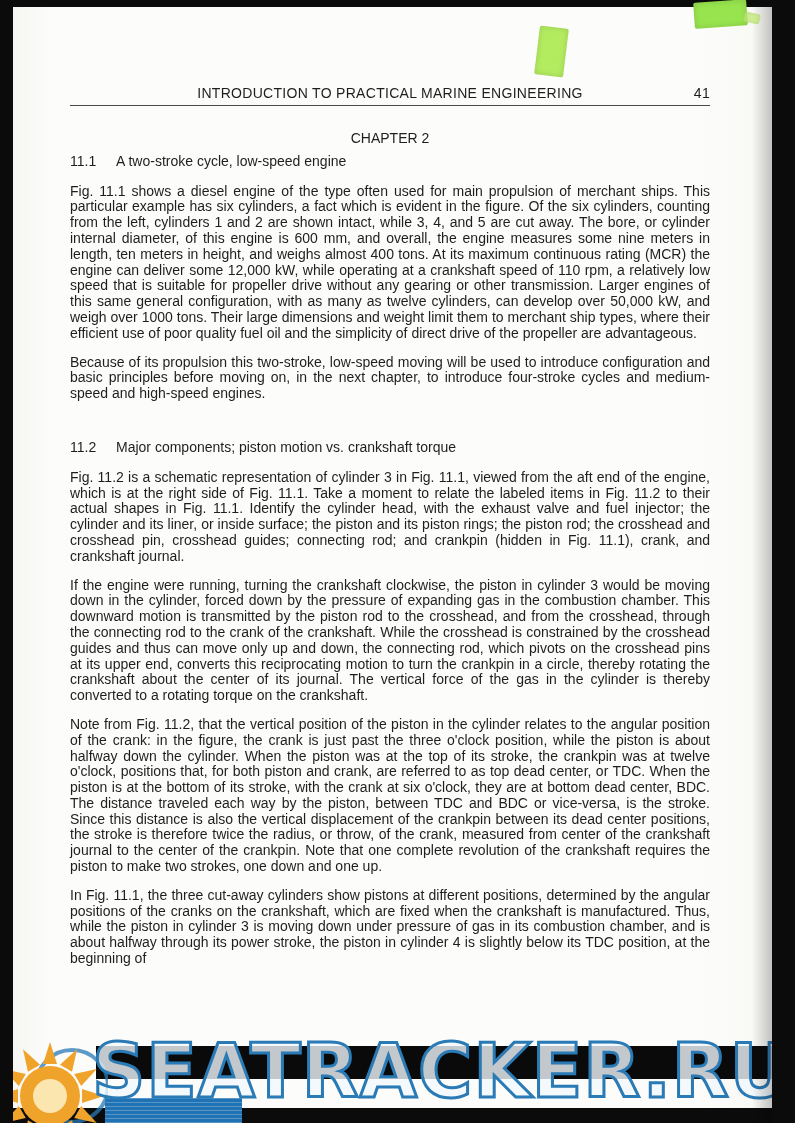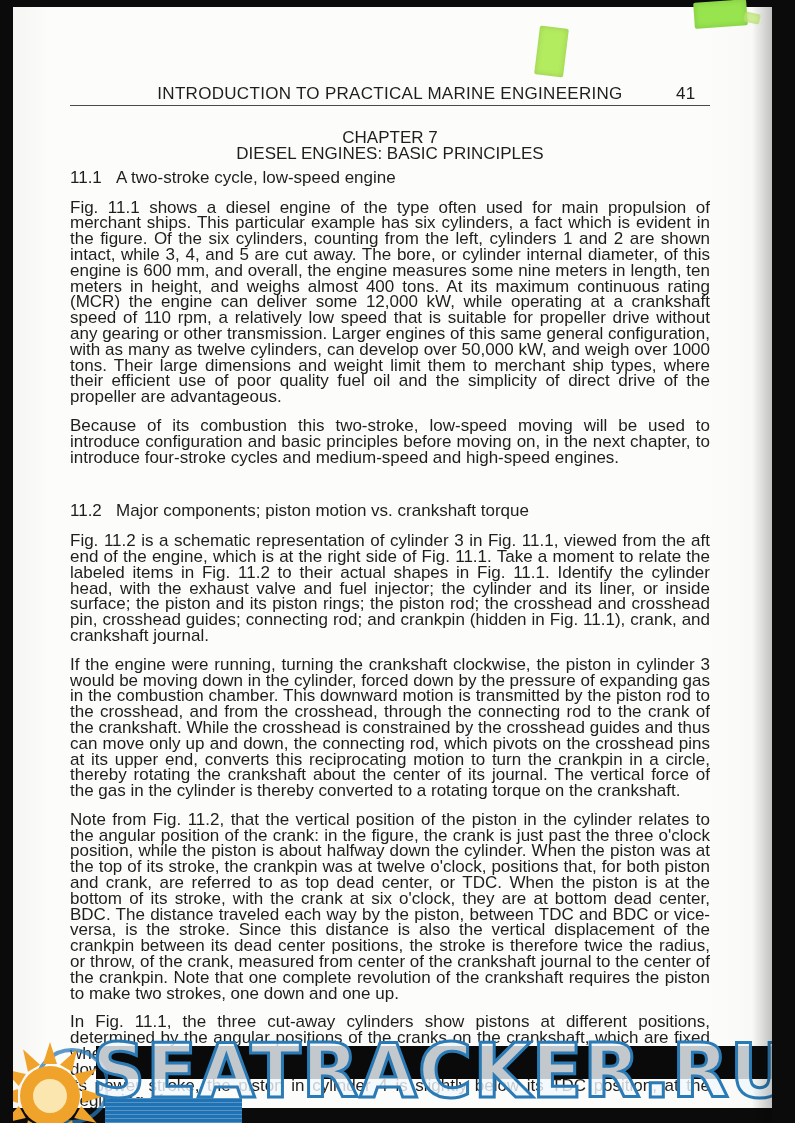--- a/index.html
+++ b/index.html
@@ -17,25 +17,25 @@
   .edge-right { right:0; top:0; width:23px; height:1123px; }
   .edge-bottom{ left:0; bottom:0; width:795px; height:15px; z-index:2; }
   .right-shade{ position:absolute; right:23px; top:0; width:20px; height:1123px;
     background:linear-gradient(90deg, rgba(0,0,0,0), rgba(0,0,0,0.22)); z-index:7; pointer-events:none; }
   .sticky { position:absolute; z-index:9; border-radius:2px; box-shadow:inset 0 0 6px rgba(0,0,0,0.15); }
   .sticky-1 { left:537px; top:27px; width:29px; height:49px; transform:rotate(7deg); }
   .sticky-2 { left:694px; top:1px; width:53px; height:26px; transform:rotate(-4deg); }
   .sticky-3 { left:744px; top:13px; width:16px; height:10px; transform:rotate(12deg); opacity:.8; }
 
   
-  .content { position:absolute; left:70px; top:86px; width:640px; font-size:17px; line-height:15.8px; }
+  .content { position:absolute; left:70px; top:86px; width:640px; font-size:14px; line-height:15.8px; }
   .header { display:flex; align-items:flex-end; border-bottom:1.4px solid #4a4a4a; padding-bottom:3px; letter-spacing:.3px; }
   .header .spacer { width:34px; }
   .header .title { flex:1; text-align:center; }
-  .header .pagenum { width:34px; }
+  .header .pagenum { width:34px; text-align:right; }
   .chapter { text-align:center; margin-top:24px; line-height:16px; }
   .section { margin-top:8px; }
   .section.second { margin-top:38px; }
   .section-heading { margin-bottom:14px; }
   .sec-num { display:inline-block; width:46px; }
   .para { margin:0 0 13px 0; text-align:justify; }
   .para b { font-weight:normal; }
 
   
   .wm-band { position:absolute; left:96px; top:1046px; width:699px; height:33px; background:#0a0a0a; z-index:1; }
@@ -56,28 +56,27 @@
   <div class="sticky sticky-2" style="background: rgb(151, 228, 78);"></div>
   <div class="sticky sticky-3" style="background: rgb(200, 240, 126);"></div>
 
   <div class="content">
     <div class="header">
       <span class="spacer"></span>
       <span class="title">INTRODUCTION TO PRACTICAL MARINE ENGINEERING</span>
       <span class="pagenum">41</span>
     </div>
     <div class="chapter">
-      <div>CHAPTER 7</div>
-      <div>DIESEL ENGINES: BASIC PRINCIPLES</div>
+      <div>CHAPTER 2</div>
     </div>
     <div id="sections">
         <section class="section">
           <div class="section-heading"><span class="sec-num">11.1</span><span class="sec-title">A two-stroke cycle, low-speed engine</span></div>
           <p class="para"><span>Fig. 11.1 shows a diesel engine of the type often used for main propulsion of merchant ships. This particular example has six cylinders, a fact which is evident in the figure. Of the six cylinders, counting from the left, cylinders 1 and 2 are shown intact, while 3, 4, and 5 are cut away. The </span><b>bore</b><span>, or cylinder internal diameter, of this engine is 600 mm, and overall, the engine measures some nine meters in length, ten meters in height, and weighs almost 400 tons. At its </span><b>maximum continuous rating (MCR)</b><span> the engine can deliver some 12,000 kW, while operating at a crankshaft speed of 110 rpm, a relatively low speed that is suitable for propeller drive without any gearing or other transmission. Larger engines of this same general configuration, with as many as twelve cylinders, can develop over 50,000 kW, and weigh over 1000 tons. Their large dimensions and weight limit them to merchant ship types, where their efficient use of poor quality fuel oil and the simplicity of </span><b>direct drive</b><span> of the propeller are advantageous.</span></p>
-          <p class="para"><span>Because of its combustion this </span><b>two-stroke, low-speed moving</b><span> will be used to introduce configuration and basic principles before moving on, in the next chapter, to introduce </span><b>four-stroke cycles</b><span> and </span><b>medium-speed</b><span> and </span><b>high-speed engines</b><span>.</span></p>
+          <p class="para"><span>Because of its propulsion this </span><b>two-stroke, low-speed moving</b><span> will be used to introduce configuration and basic principles before moving on, in the next chapter, to introduce </span><b>four-stroke cycles</b><span> and </span><b>medium-speed</b><span> and </span><b>high-speed engines</b><span>.</span></p>
         </section>
         <section class="section second">
           <div class="section-heading"><span class="sec-num">11.2</span><span class="sec-title">Major components; piston motion vs. crankshaft torque</span></div>
           <p class="para"><span>Fig. 11.2 is a schematic representation of cylinder 3 in Fig. 11.1, viewed from the aft end of the engine, which is at the right side of Fig. 11.1. Take a moment to relate the labeled items in Fig. 11.2 to their actual shapes in Fig. 11.1. Identify the </span><b>cylinder head</b><span>, with the </span><b>exhaust valve</b><span> and </span><b>fuel injector</b><span>; the </span><b>cylinder</b><span> and its </span><b>liner</b><span>, or inside surface; the </span><b>piston</b><span> and its </span><b>piston rings</b><span>; the </span><b>piston rod</b><span>; the </span><b>crosshead</b><span> and </span><b>crosshead pin</b><span>, </span><b>crosshead guides</b><span>; </span><b>connecting rod</b><span>; and </span><b>crankpin</b><span> (hidden in Fig. 11.1), </span><b>crank</b><span>, and </span><b>crankshaft journal</b><span>.</span></p>
           <p class="para"><span>If the engine were running, turning the crankshaft clockwise, the piston in cylinder 3 would be moving down in the cylinder, forced down by the pressure of expanding gas in the combustion chamber. This downward motion is transmitted by the piston rod to the crosshead, and from the crosshead, through the connecting rod to the crank of the crankshaft. While the crosshead is constrained by the crosshead guides and thus can move only up and down, the connecting rod, which pivots on the crosshead pins at its upper end, converts this reciprocating motion to turn the crankpin in a circle, thereby rotating the crankshaft about the center of its journal. The vertical force of the gas in the cylinder is thereby converted to a rotating torque on the crankshaft.</span></p>
           <p class="para"><span>Note from Fig. 11.2, that the vertical position of the piston in the cylinder relates to the angular position of the crank: in the figure, the crank is just past the three o'clock position, while the piston is about halfway down the cylinder. When the piston was at the top of its stroke, the crankpin was at twelve o'clock, positions that, for both piston and crank, are referred to as </span><b>top dead center</b><span>, or </span><b>TDC</b><span>. When the piston is at the bottom of its stroke, with the crank at six o'clock, they are at </span><b>bottom dead center</b><span>, </span><b>BDC</b><span>. The distance traveled each way by the piston, between TDC and BDC or vice-versa, is the </span><b>stroke</b><span>. Since this distance is also the vertical displacement of the crankpin between its dead center positions, the stroke is therefore twice the radius, or </span><b>throw</b><span>, of the crank, measured from center of the crankshaft journal to the center of the crankpin. Note that one complete revolution of the crankshaft requires the piston to make two strokes, one down and one up.</span></p>
           <p class="para"><span>In Fig. 11.1, the three cut-away cylinders show pistons at different positions, determined by the angular positions of the cranks on the crankshaft, which are fixed when the crankshaft is manufactured. Thus, while the piston in cylinder 3 is moving down under pressure of gas in its combustion chamber, and is about halfway through its power stroke, the piston in cylinder 4 is slightly below its TDC position, at the beginning of</span></p>
         </section>
       </div>
   </div>

